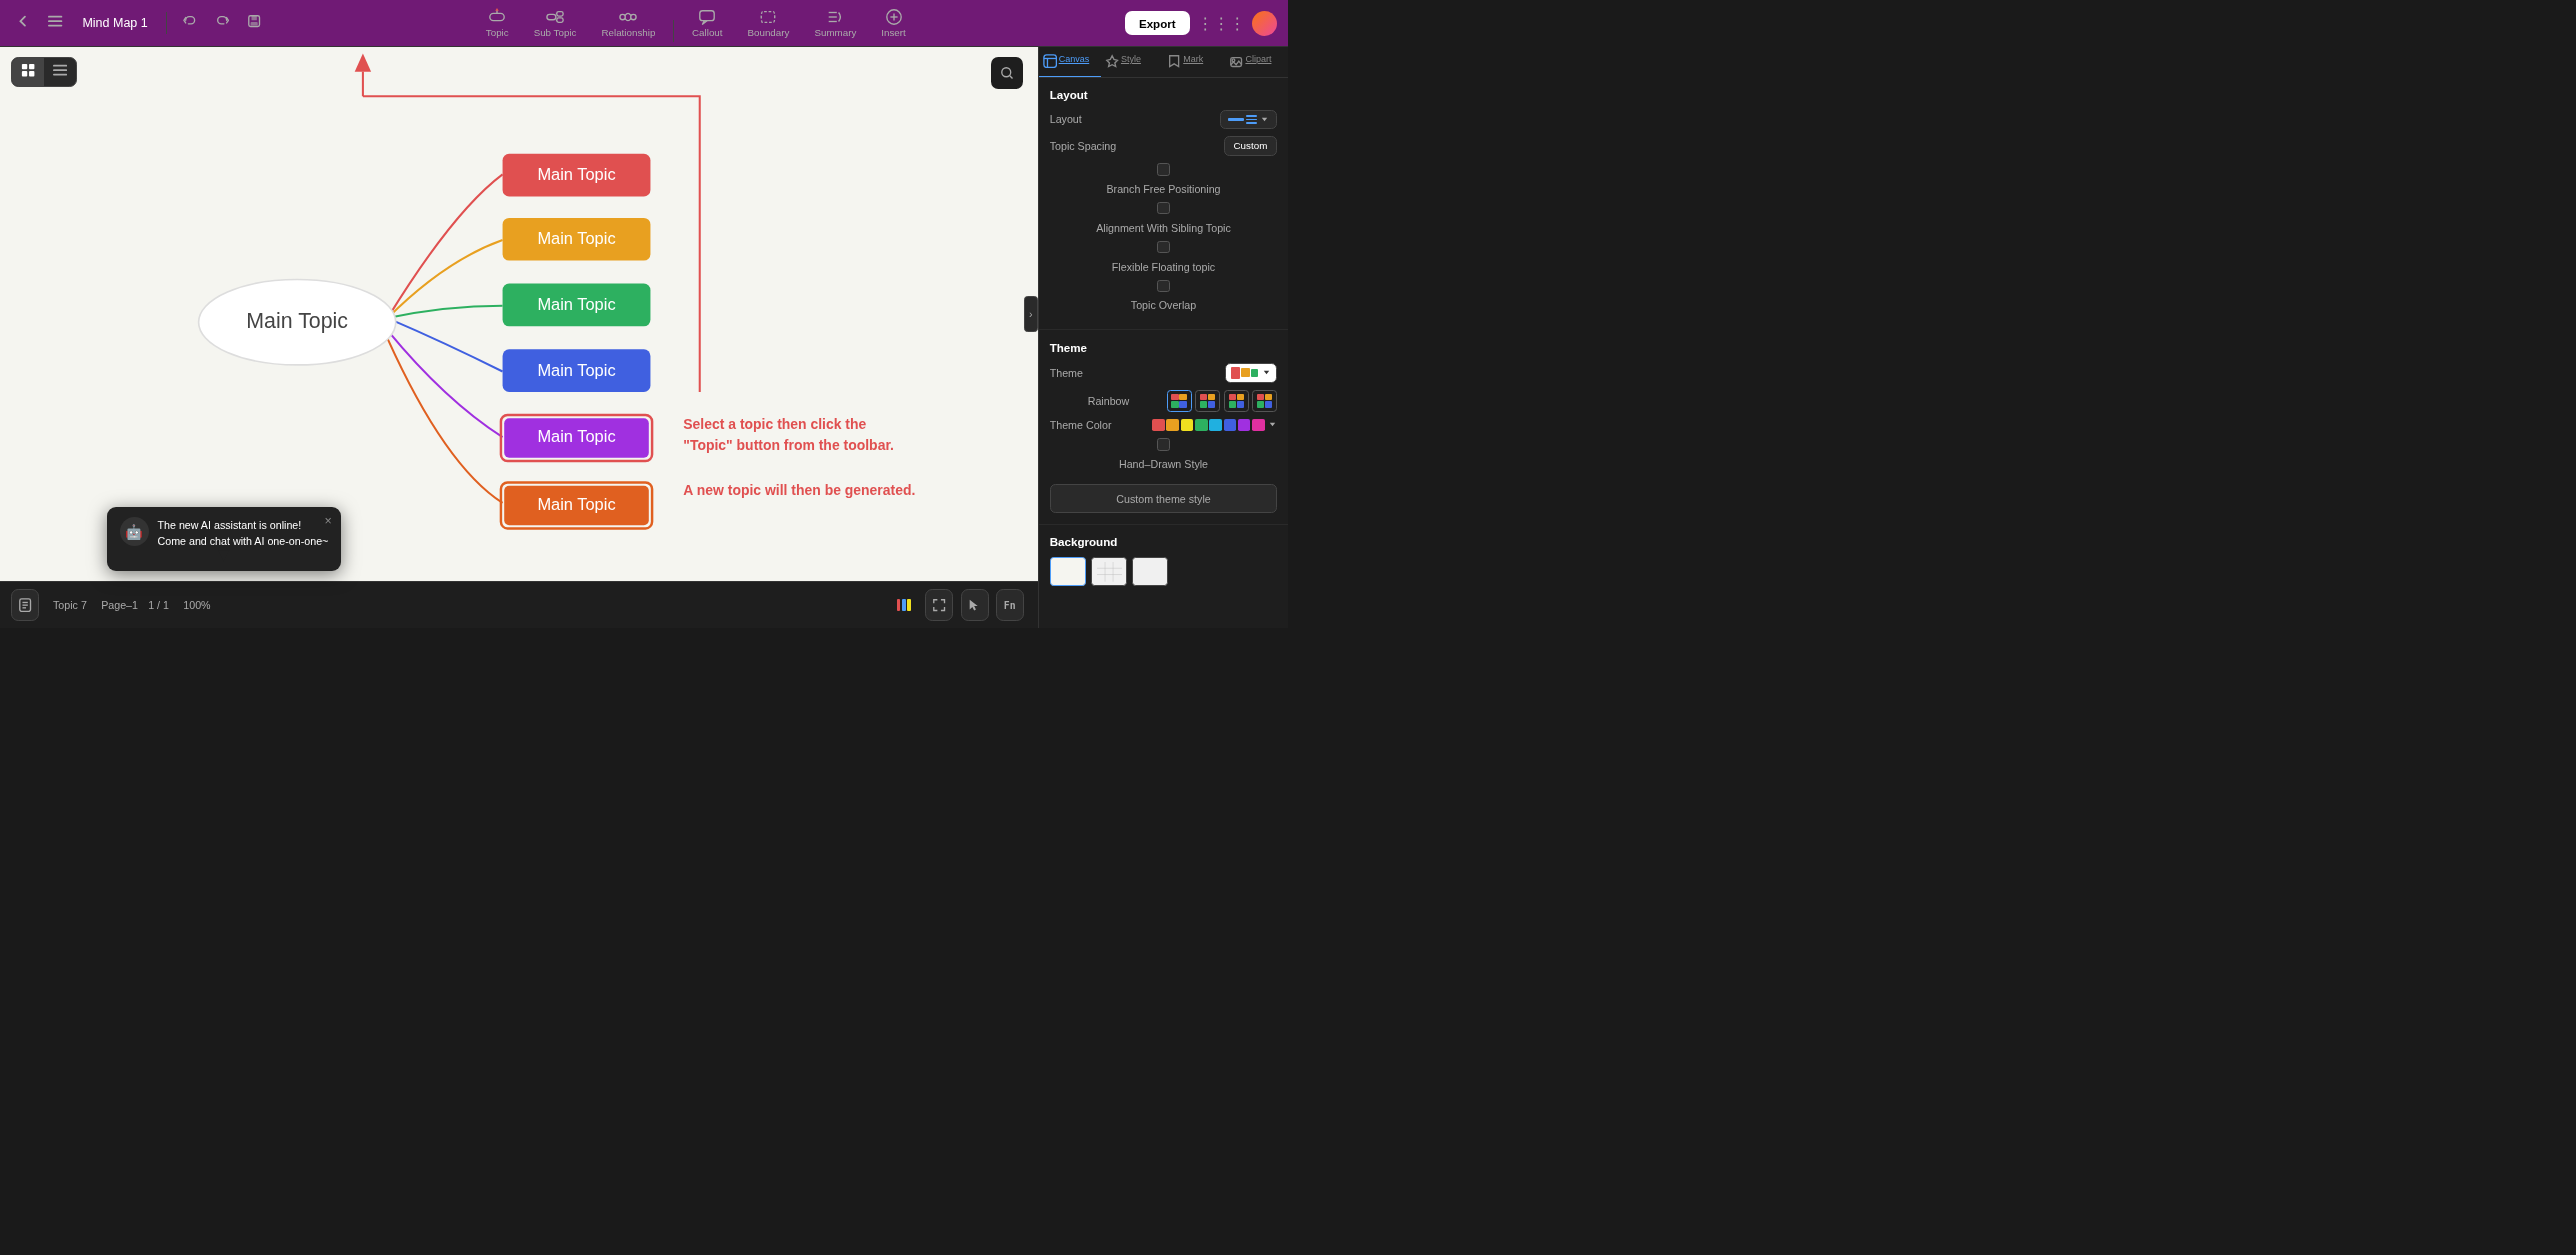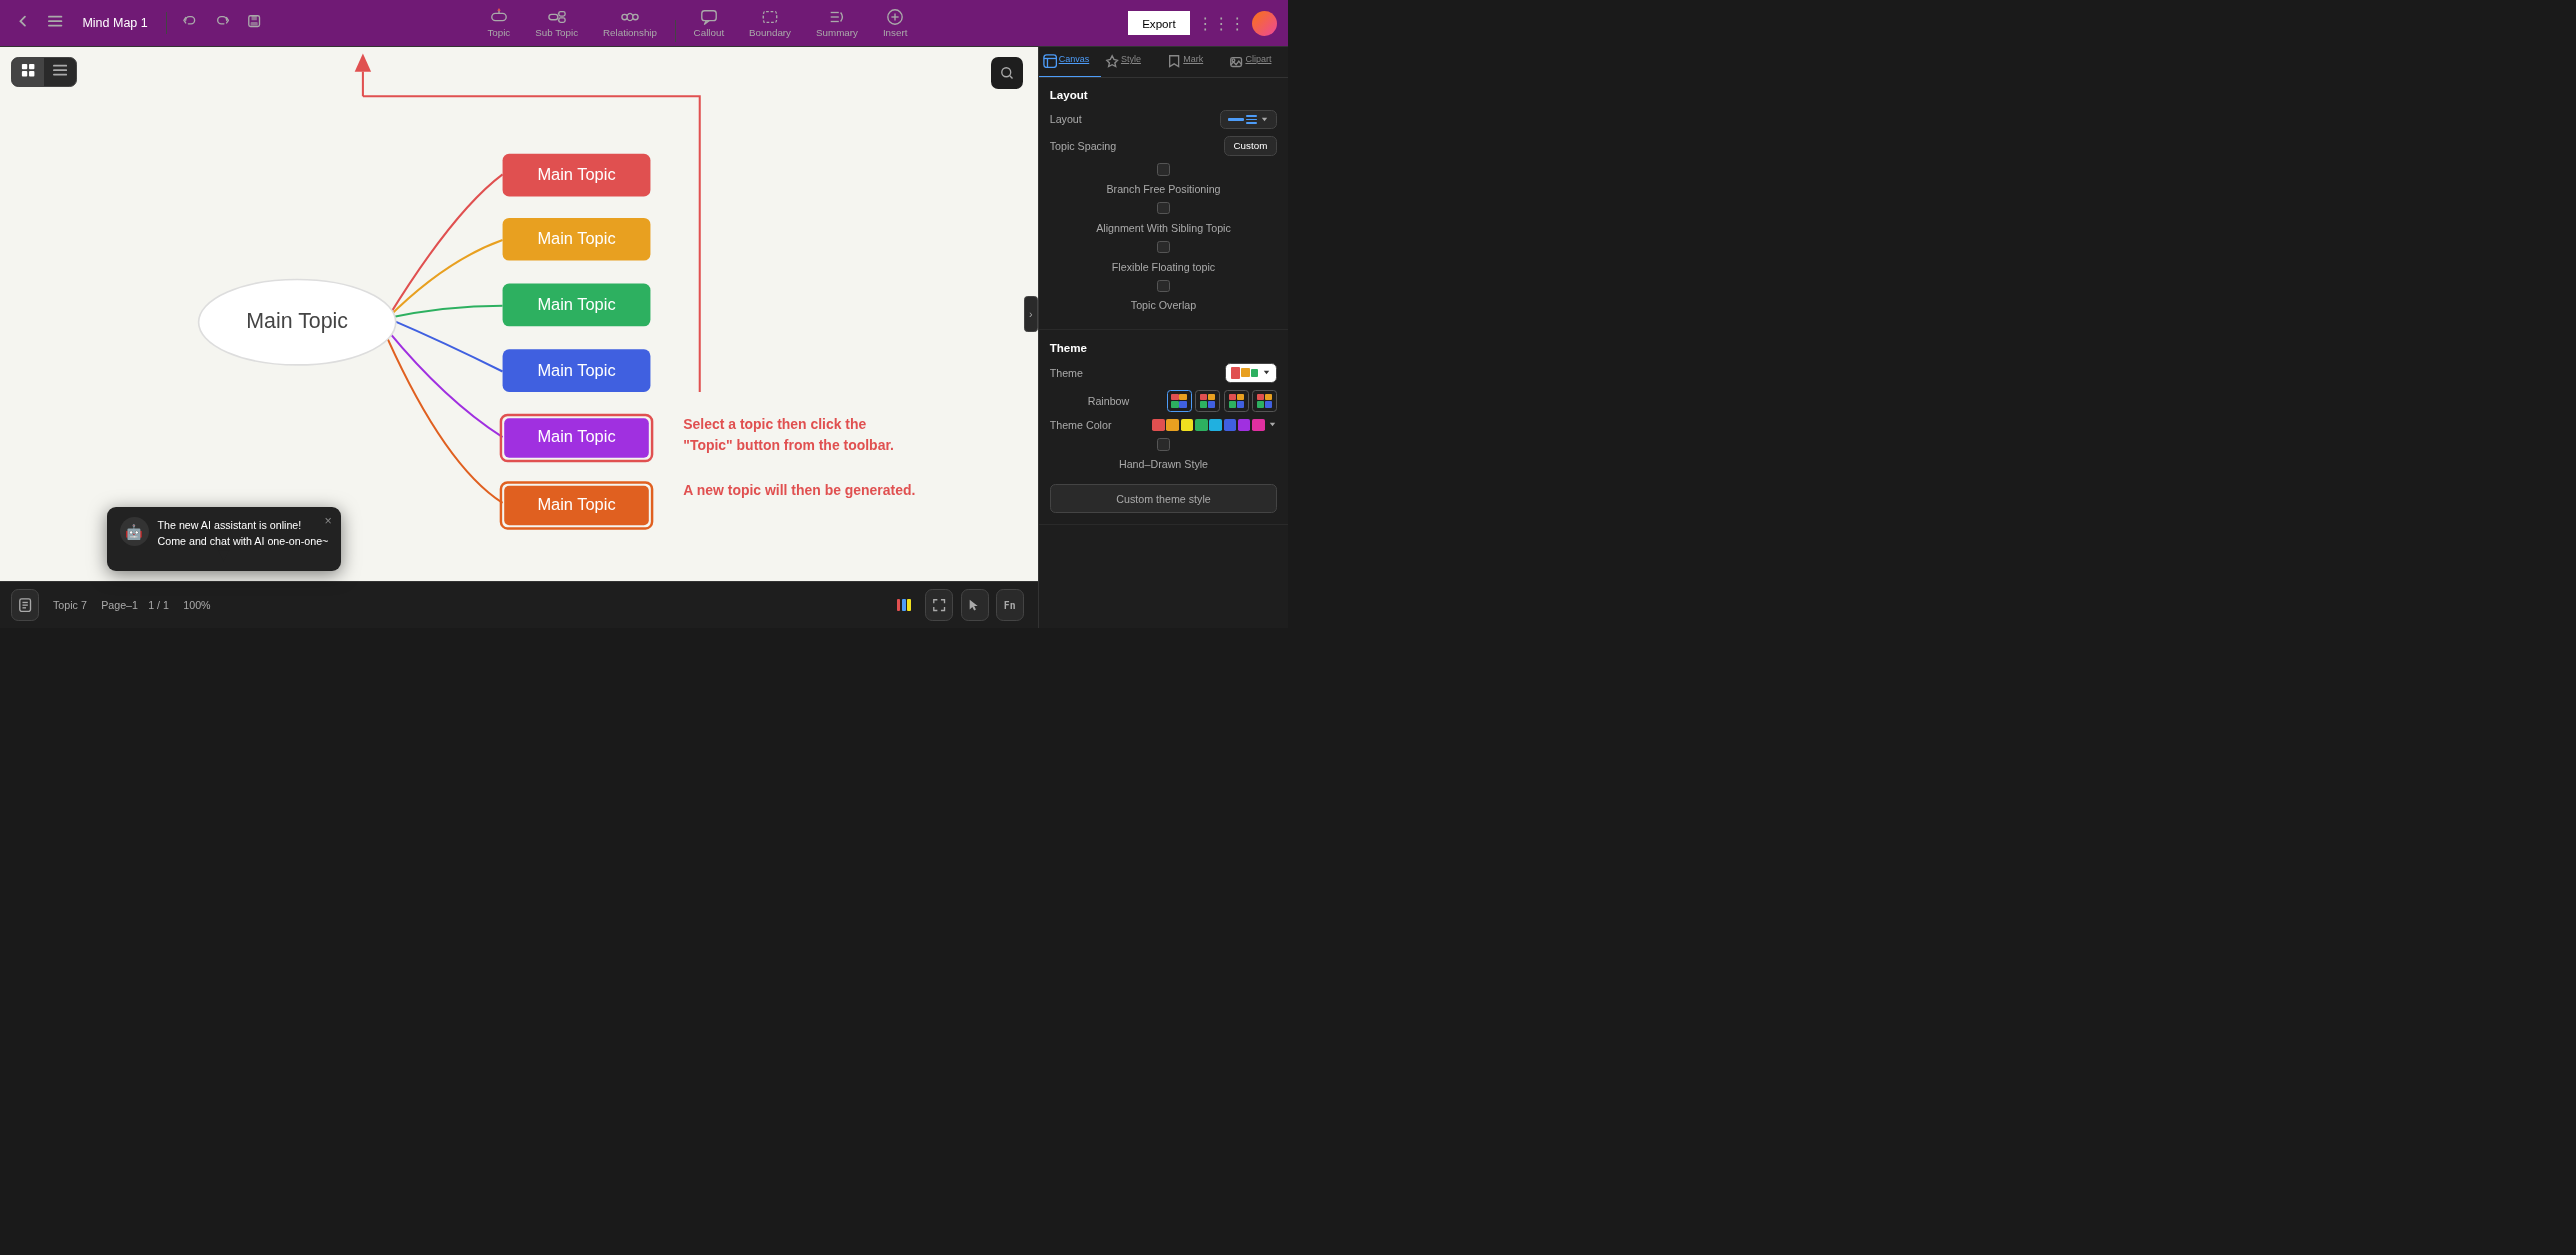--- a/index.html
+++ b/index.html
@@ -12,21 +12,21 @@
       border-bottom: 0.9px solid #333;
     }
     .toolbar-left { display: flex; align-items: center; padding: 0 10.7px; gap: 7.2px; min-width: 197px; }
     .toolbar-nav-btn { background: none; border: none; color: #aaa; cursor: pointer; font-size: 16px; padding: 3.6px 5.4px; border-radius: 3.6px; }
     .toolbar-title { color: #fff; font-size: 12.5px; font-weight: 500; margin: 0 7.2px; }
     .toolbar-divider { width: 0.9px; height: 21.5px; background: #444; margin: 0 3.6px; }
     .toolbar-center { flex: 1; display: flex; align-items: flex-end; justify-content: center; gap: 3.6px; }
     .toolbar-tool { display: flex; flex-direction: column; align-items: center; gap: 1.8px; padding: 3.6px 10.7px; cursor: pointer; color: #aaa; border-radius: 3.6px; font-size: 9.8px; background: none; border: none; }
     .toolbar-tool svg { width: 18px; height: 18px; }
     .toolbar-right { display: flex; align-items: center; gap: 7.2px; padding: 0 10.7px; min-width: 125px; justify-content: flex-end; }
-    .export-btn { background: #fff; color: #000; border: none; border-radius: 0; padding: 5.4px 14.3px; font-size: 11.6px; font-weight: 400; cursor: pointer; }
+    .export-btn { background: #fff; color: #000; border: none; border-radius: 7px; padding: 5.4px 14.3px; font-size: 11.6px; font-weight: 700; cursor: pointer; }
     .avatar { width: 25px; height: 25px; border-radius: 50%; background: linear-gradient(135deg, #f97316, #ec4899); }
     .apps-icon { color: #aaa; font-size: 16px; cursor: pointer; }
 
     
     .left-panel-toggle {
       position: absolute; left: 10.7px; top: 57px; z-index: 50;
       display: flex; background: #2a2a2a; border-radius: 7.2px; overflow: hidden; border: 0.9px solid #444;
     }
     .panel-toggle-btn { background: none; border: none; color: #aaa; cursor: pointer; padding: 5.4px 9px; font-size: 12.5px; }
     .panel-toggle-btn.active { background: #444; color: #fff; }
@@ -478,20 +478,35 @@
     </div>
 
     <div class="checkbox-row">
       <div class="checkbox-box"></div>
       <span class="checkbox-label">Hand–Drawn Style</span>
     </div>
 
     <button class="custom-theme-btn">Custom theme style</button>
   </div>
 
+  <div class="bg-section">
+    <div class="bg-title">Background</div>
+    <div style="display:flex;gap:5.4px;flex-wrap:wrap">
+      <div style="width:36px;height:29px;background:#f5f5f0;border:1.8px solid #4d9cf8;border-radius:3.6px;cursor:pointer"></div>
+      <div style="width:36px;height:29px;background:#f0f0f0;border:0.9px solid #444;border-radius:3.6px;cursor:pointer;display:flex;align-items:center;justify-content:center">
+        <svg width="25" height="19.7" viewBox="0 0 28 22">
+            <line x1="0" y1="7" x2="28" y2="7" stroke="#bbb" stroke-width="0.5"></line>
+            <line x1="0" y1="14" x2="28" y2="14" stroke="#bbb" stroke-width="0.5"></line>
+            <line x1="9" y1="0" x2="9" y2="22" stroke="#bbb" stroke-width="0.5"></line>
+            <line x1="18" y1="0" x2="18" y2="22" stroke="#bbb" stroke-width="0.5"></line>
+          </svg>
+      </div>
+      <div style="width:36px;height:29px;background:#f0f0f0;border:0.9px solid #444;border-radius:3.6px;cursor:pointer"></div>
+    </div>
+  </div>
 </div>
 
 <div class="bottom-bar">
   <button class="bottom-icon-btn">
     <svg width="14.3" height="14.3" viewBox="0 0 16 16" fill="none" stroke="#aaa" stroke-width="1.5">
         <rect x="2" y="1" width="12" height="14" rx="2"></rect>
         <line x1="5" y1="5" x2="11" y2="5"></line>
         <line x1="5" y1="8" x2="11" y2="8"></line>
         <line x1="5" y1="11" x2="9" y2="11"></line>
       </svg>

